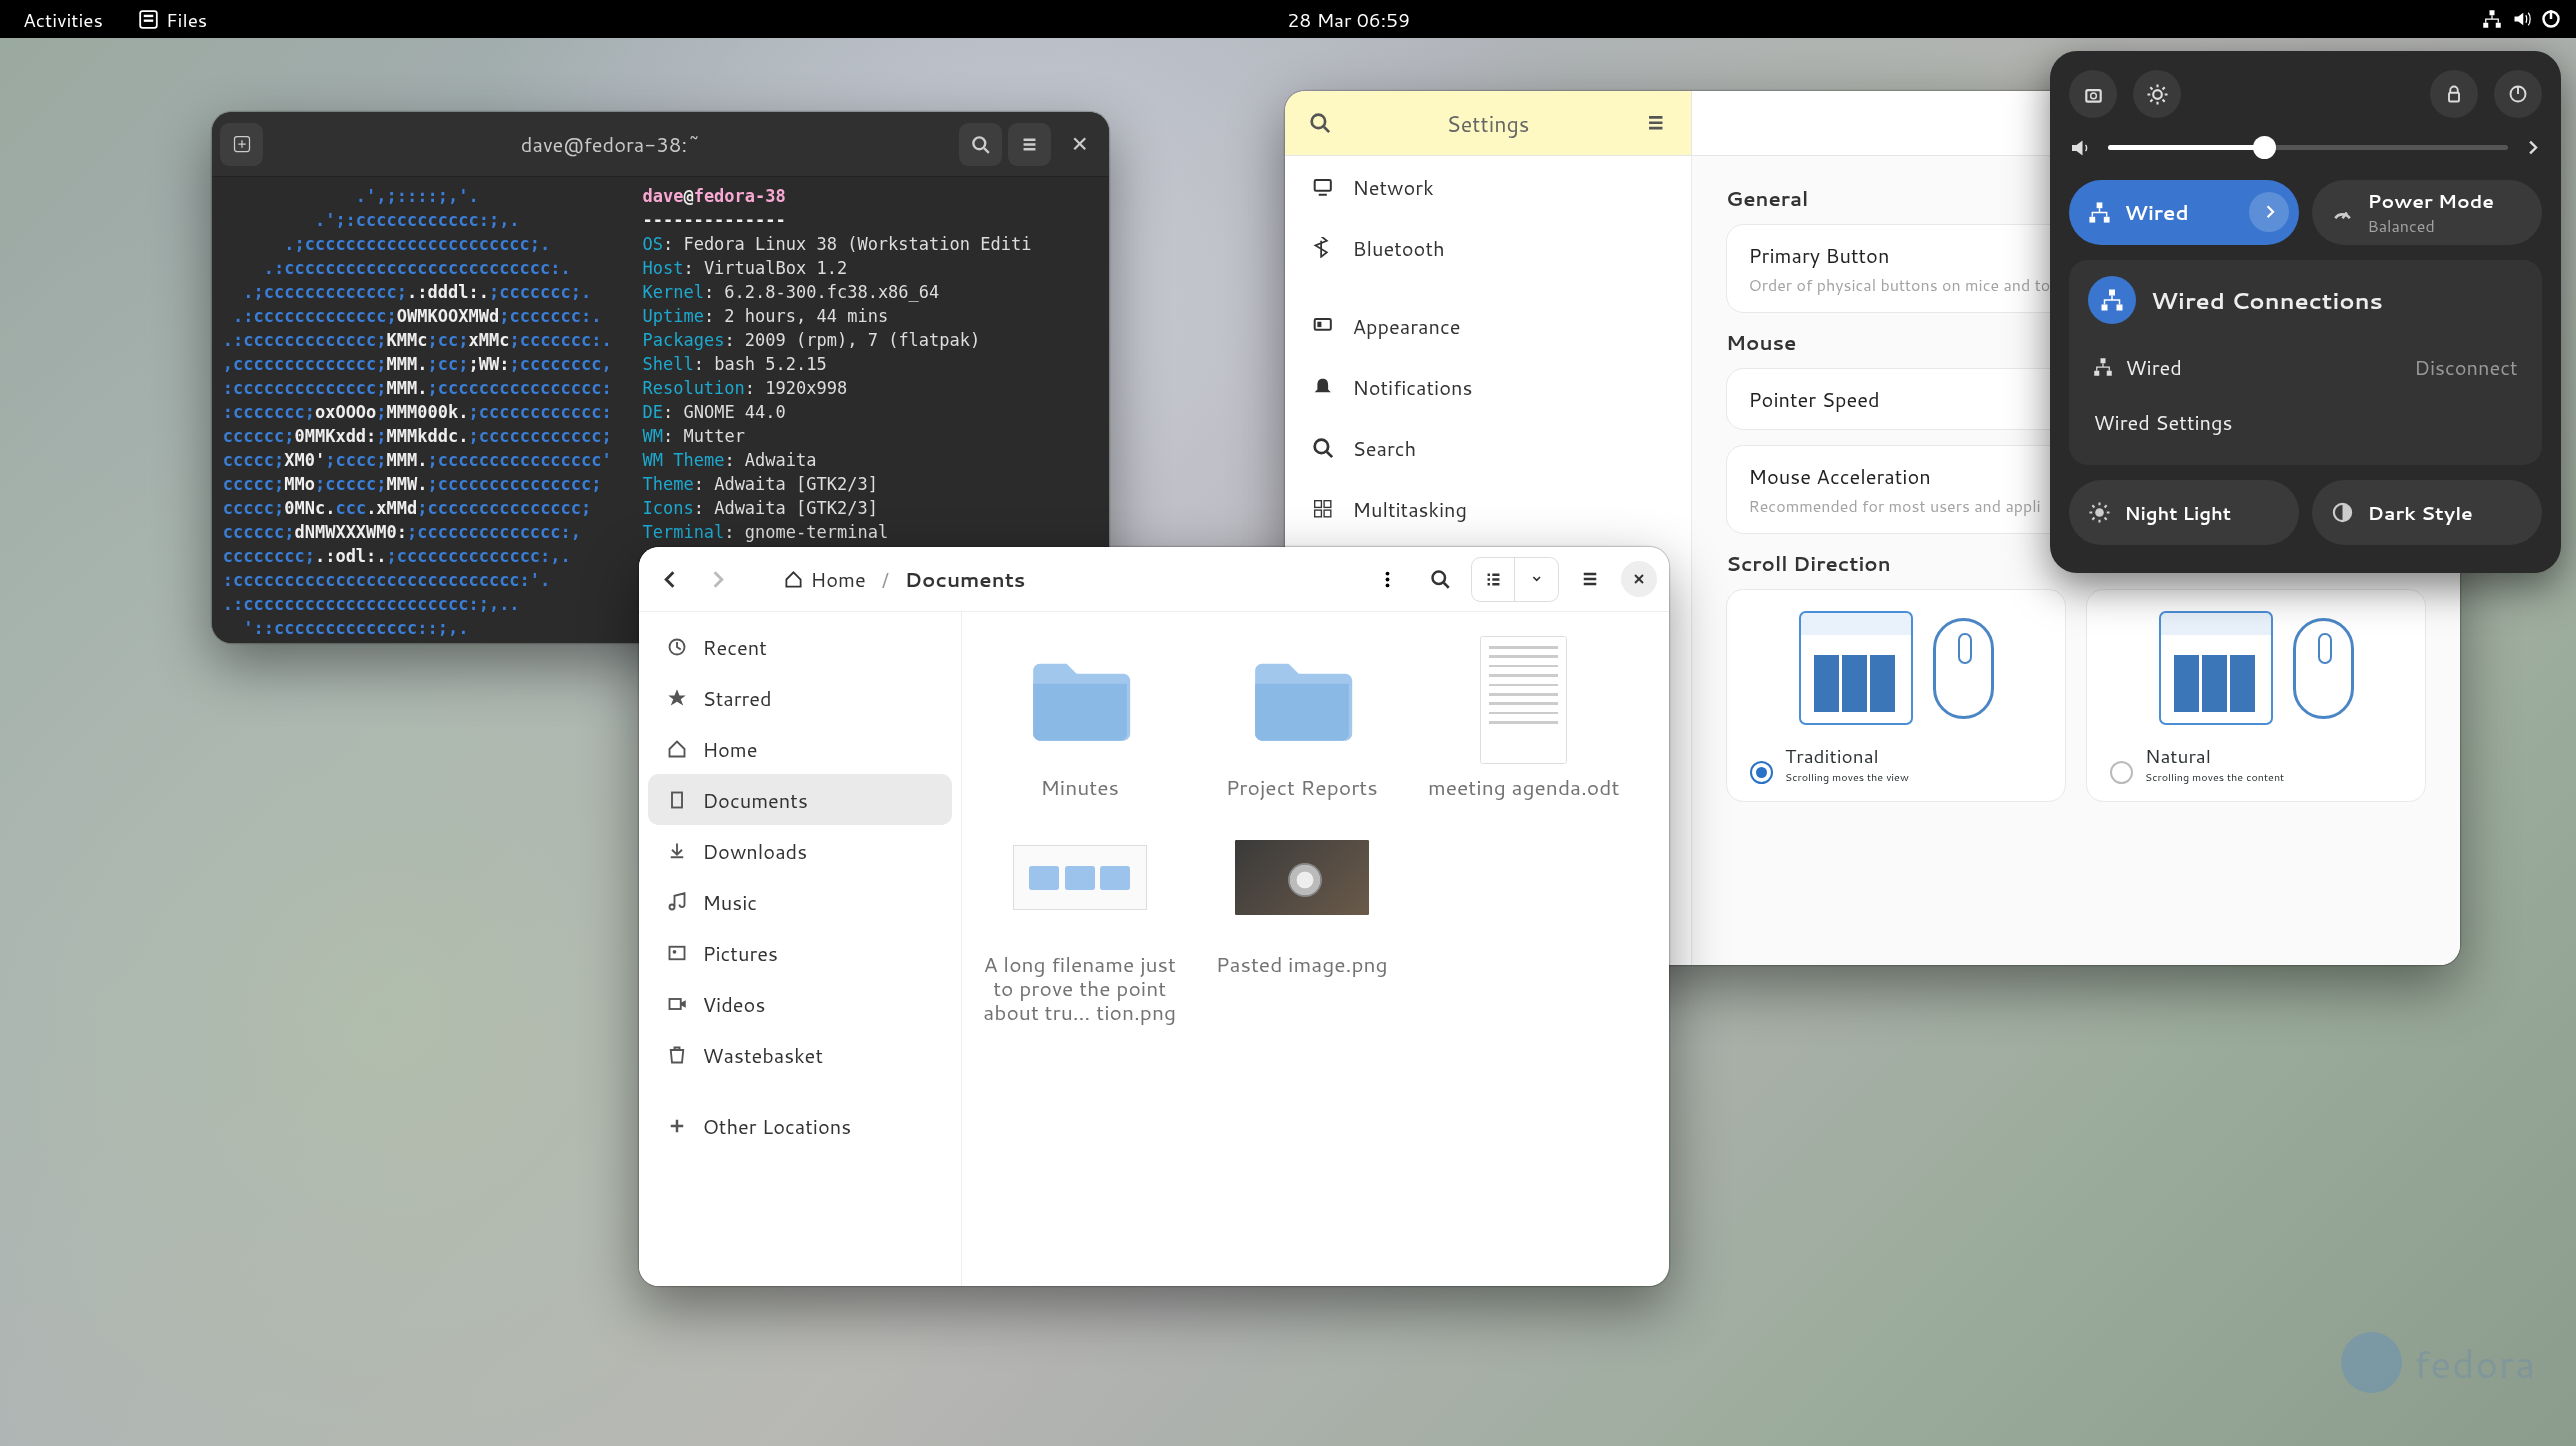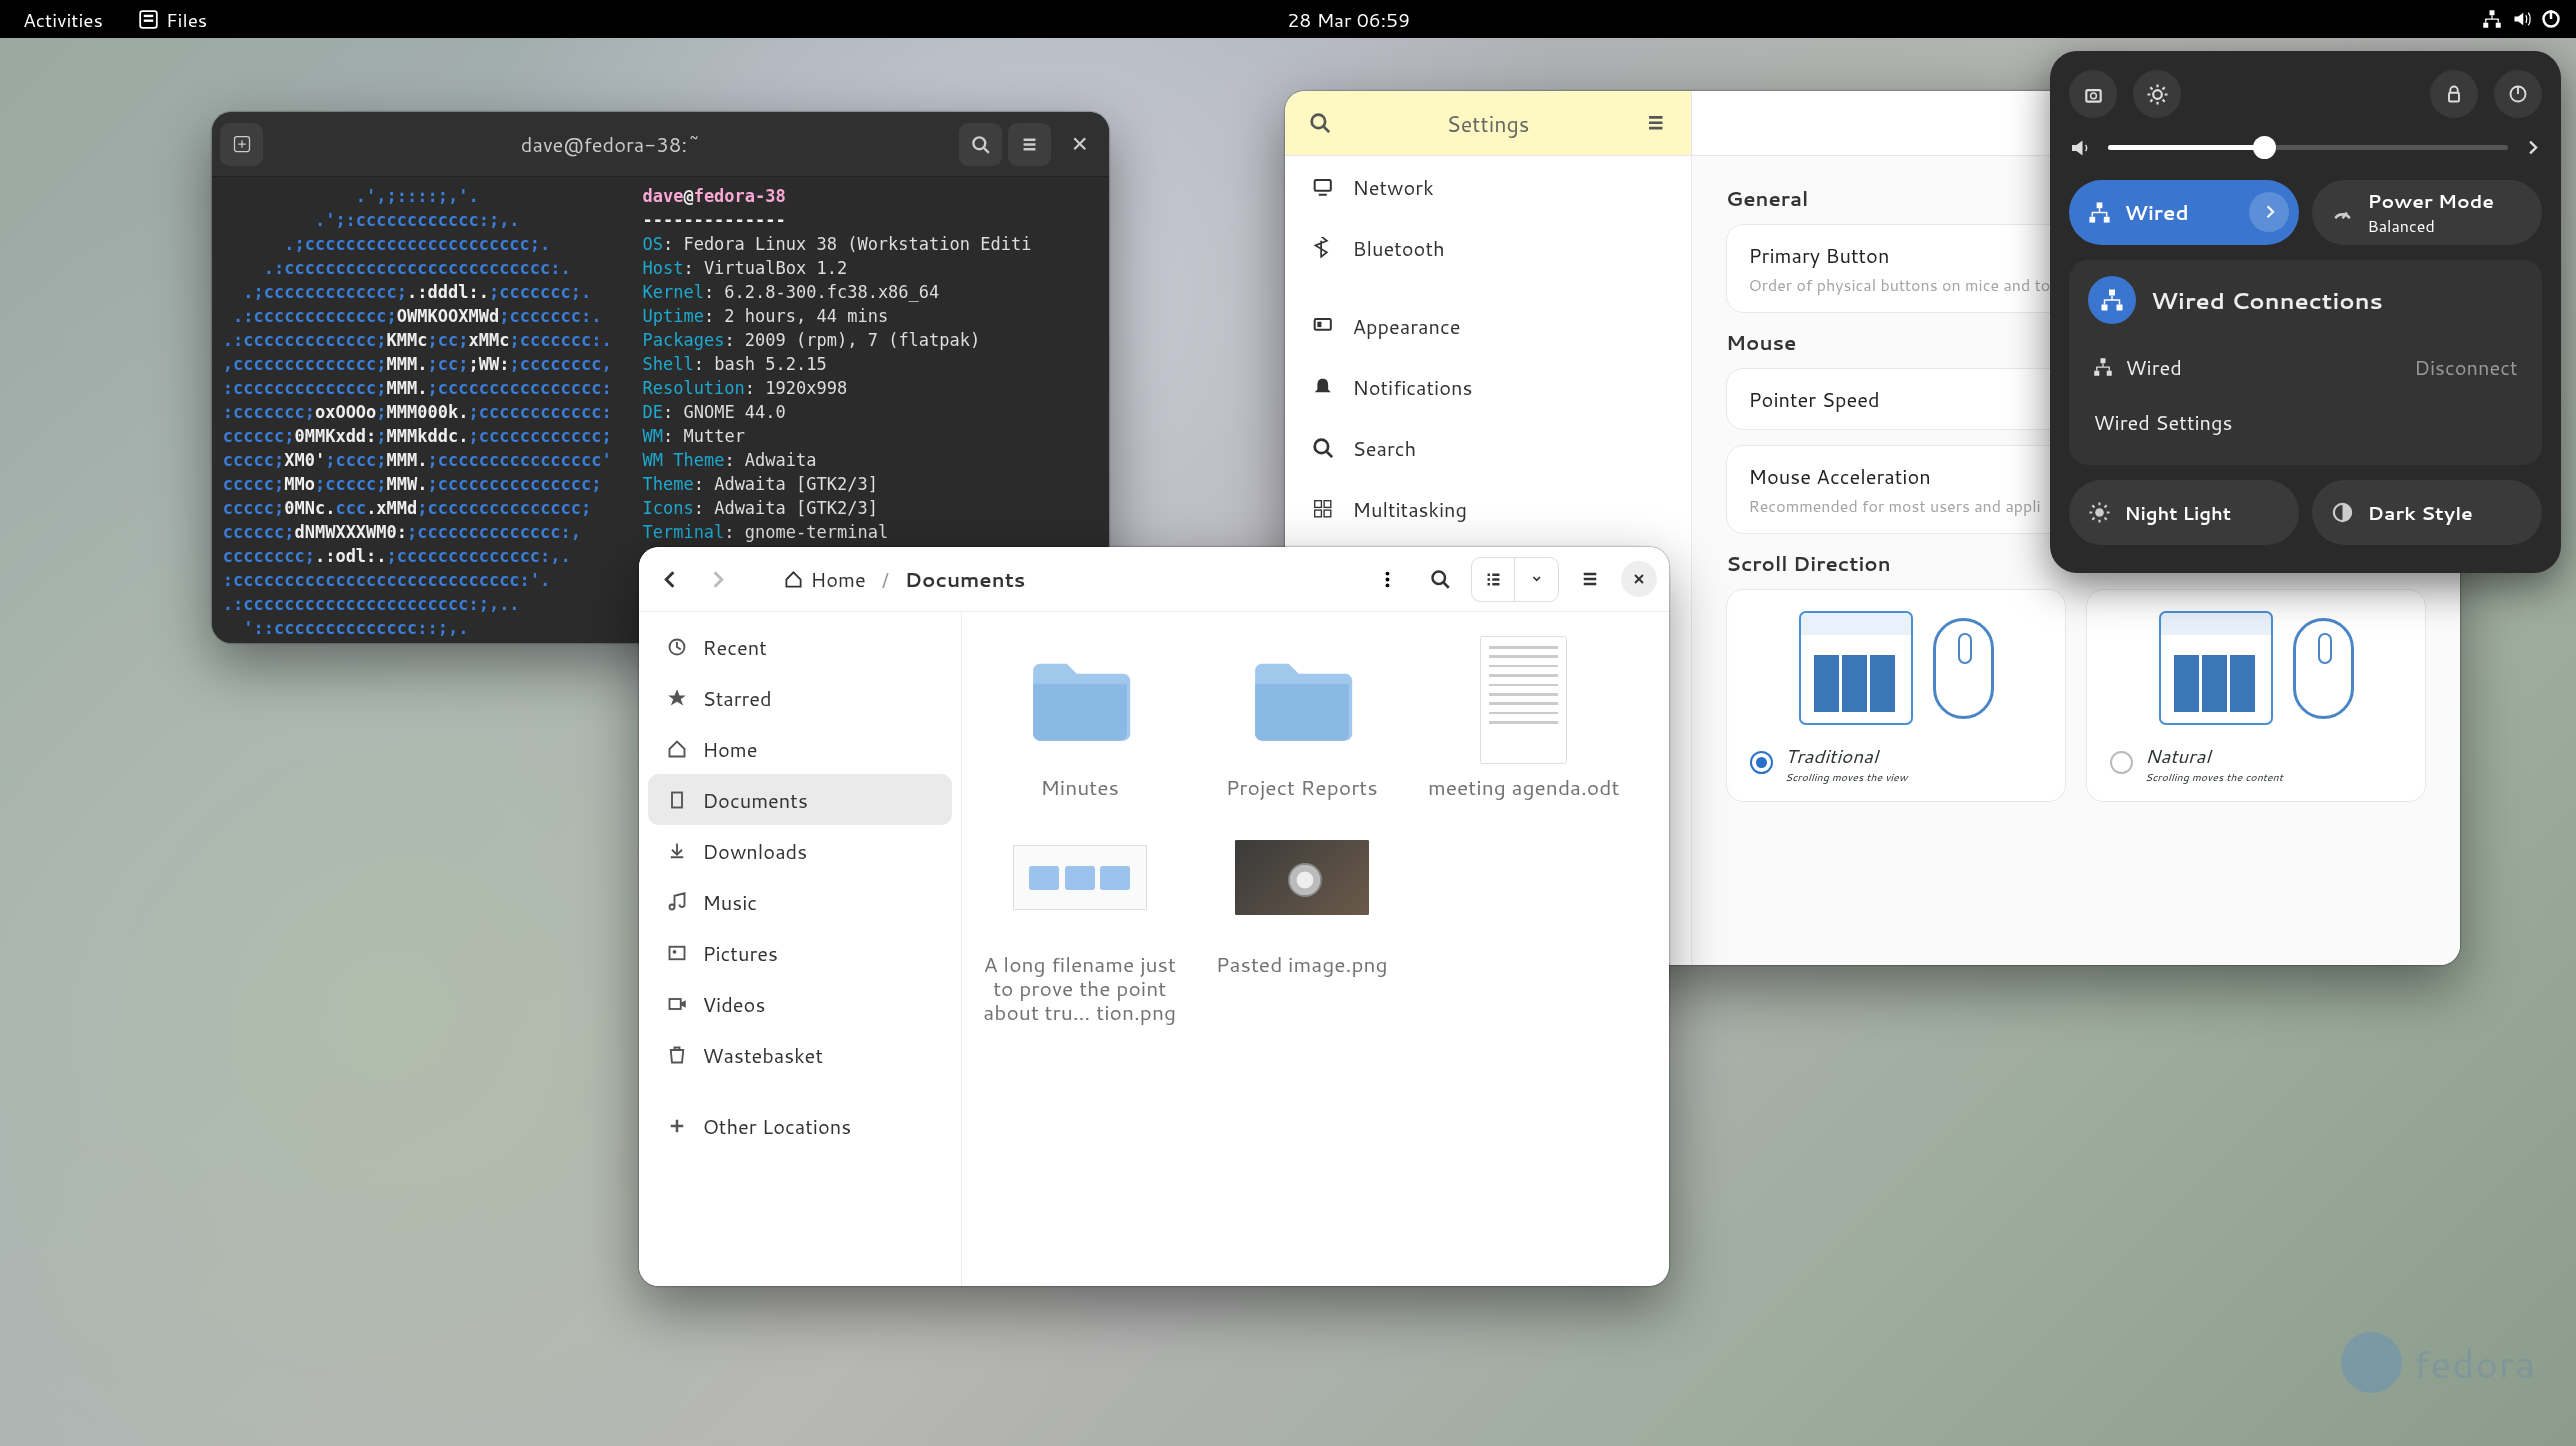--- a/index.html
+++ b/index.html
@@ -55,21 +55,21 @@
 .card { background: #fff; border: 1.3px solid #e8e8e8; border-radius: 17.5px; padding: 16px 21.5px; margin-bottom: 15px; }
 .card .ctitle { font-size: 20px; color: #222; }
 .card .csub { font-size: 16px; color: #a3a3a3; margin-top: 4px; }
 .scroll-opts { display:flex; gap:20px; }
 .scroll-card { flex:1; background:#fff; border:1.3px solid #e8e8e8; border-radius:17.5px; padding:17.5px 23px; }
 .scroll-ill { height: 121px; display:flex; align-items:center; justify-content:center; gap:20px; margin-bottom:13.4px;}
 .ill-win { width:114px; height:114px; border:2.7px solid #4a8fd6; border-radius:6.7px; position:relative; background:linear-gradient(to bottom,#e9f1fb 0% 20%, #fff 20% 100%); }
 .ill-win::after{content:""; position:absolute; top:38%; left:12%; width:76%; height:52%; background:repeating-linear-gradient(to right,#3a76b8 0 30%, transparent 30% 34%);}
 .ill-mouse { width:61px; height:101px; border:3.4px solid #4a86c6; border-radius:40px; position:relative;}
 .ill-mouse::before{content:""; position:absolute; top:12px; left:50%; margin-left:-5.4px; width:10.8px; height:27px; border:2.7px solid #4a86c6; border-radius:6.7px;}
-.radio-row{display:flex; gap:12px; align-items:center;font-style:italic;}
+.radio-row{display:flex; gap:12px; align-items:flex-end;}
 .radio{width:23px; height:23px; border-radius:50%; border:2px solid #bbb; display:flex; align-items:center; justify-content:center; flex-shrink:0;}
 .radio.sel{border-color:#2a71c8;}
 .radio.sel::after{content:""; width:10.8px; height:10.8px; border-radius:50%; background:#2a71c8;}
 
 
 #files { left: 639px; top: 547px; width: 1030px; height: 739px; z-index: 3; background: #fff; }
 .files-head { height: 65px; background: #fff; border-bottom: 1.3px solid #eee; display:flex; align-items:center; padding: 0 12px; gap: 9.4px; }
 .nav-btn { width: 38px; height: 38px; border-radius: 8px; display:flex; align-items:center; justify-content:center; color:#333; }
 .nav-btn.dis { color: #bbb; }
 .path-pill { height: 48px; border-radius: 10.8px; background: #fff; display:flex; align-items:center; padding: 0 15px; font-size: 20px; color: #333; }
@@ -104,21 +104,21 @@
 .qs-head .qs-row{gap:16px;}
 .vol-row{display:flex; align-items:center; gap:15px; margin-bottom:20px;}
 .slider{flex:1; height:5.4px; border-radius:2.7px; background:#555; position:relative;}
 .slider .fill{position:absolute; left:0; top:0; bottom:0; width:39%; background:#fff; border-radius:2.7px;}
 .slider .knob{position:absolute; left:39%; top:50%; width:23px; height:23px; margin:-11.4px 0 0 -11.4px; border-radius:50%; background:#fff;}
 .qs-pills{display:flex; gap:13.4px; margin-bottom:15px;}
 .pill{flex:1; height:65px; border-radius:34px; background:#3a3a3a; display:flex; align-items:center; padding:0 9.4px 0 19px; gap:13.4px;}
 .pill.blue{background:#3a76d0;}
 .pill .ptxt{flex:1;}
 .pill .ptitle{font-size:20px; font-weight:600; color:#fff;}
-.pill .psub{font-size:16px; color:#ffffff;}
+.pill .psub{font-size:16px; color:#a3a3a3;}
 .pill .parrow{width:40px; height:40px; border-radius:50%; background:rgba(255,255,255,.18); display:flex; align-items:center; justify-content:center;}
 .qs-sub{background:#343434; border-radius:19px; padding:16px 19px; margin-bottom:15px;}
 .qs-sub h3{font-size:23px; font-weight:700; display:flex; align-items:center; gap:15px; margin-bottom:16px;}
 .qs-sub .circ{width:48px; height:48px; border-radius:50%; background:#3a76d0; display:flex; align-items:center; justify-content:center;}
 .qs-sub .srow{display:flex; justify-content:space-between; align-items:center; padding:13.4px 5.4px; font-size:20px;}
 .qs-sub .srow .muted{color:#999;}
 .qs-foot{display:flex; justify-content:space-between; align-items:center; padding:9.4px 8px; font-size:20px;}
 
 
 .fedora-wm{position:absolute; right:40px; bottom:54px; display:flex; align-items:center; gap:12px; opacity:.4;}

